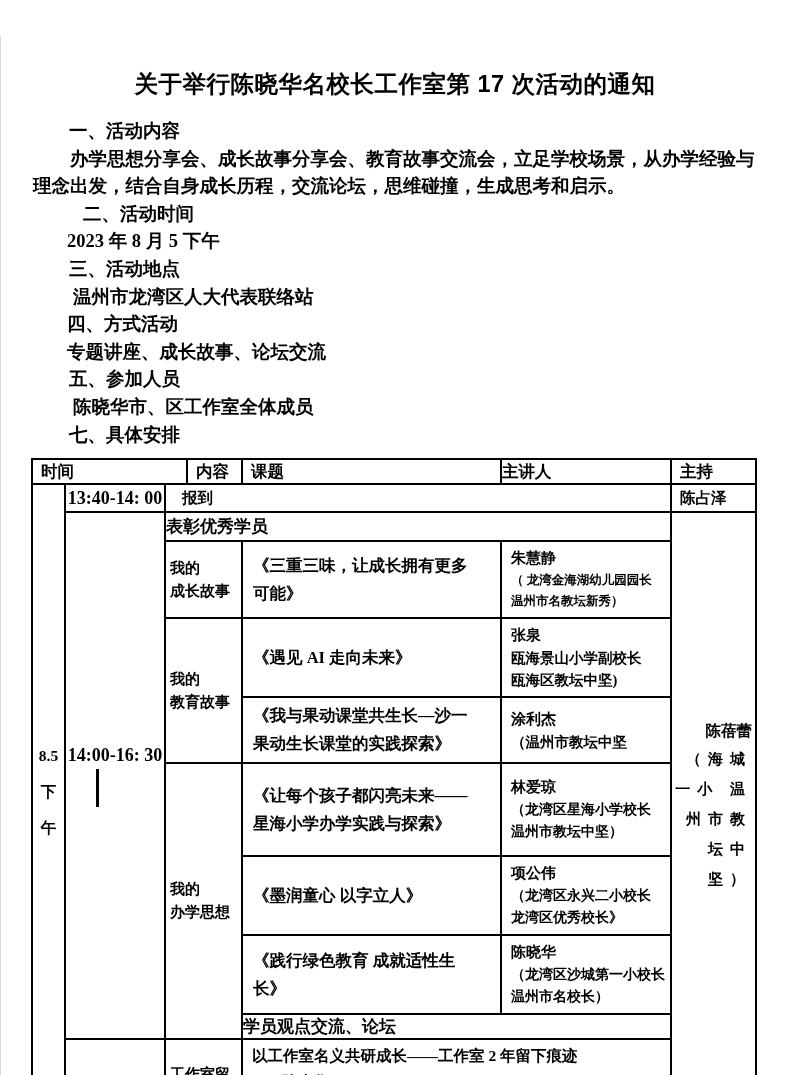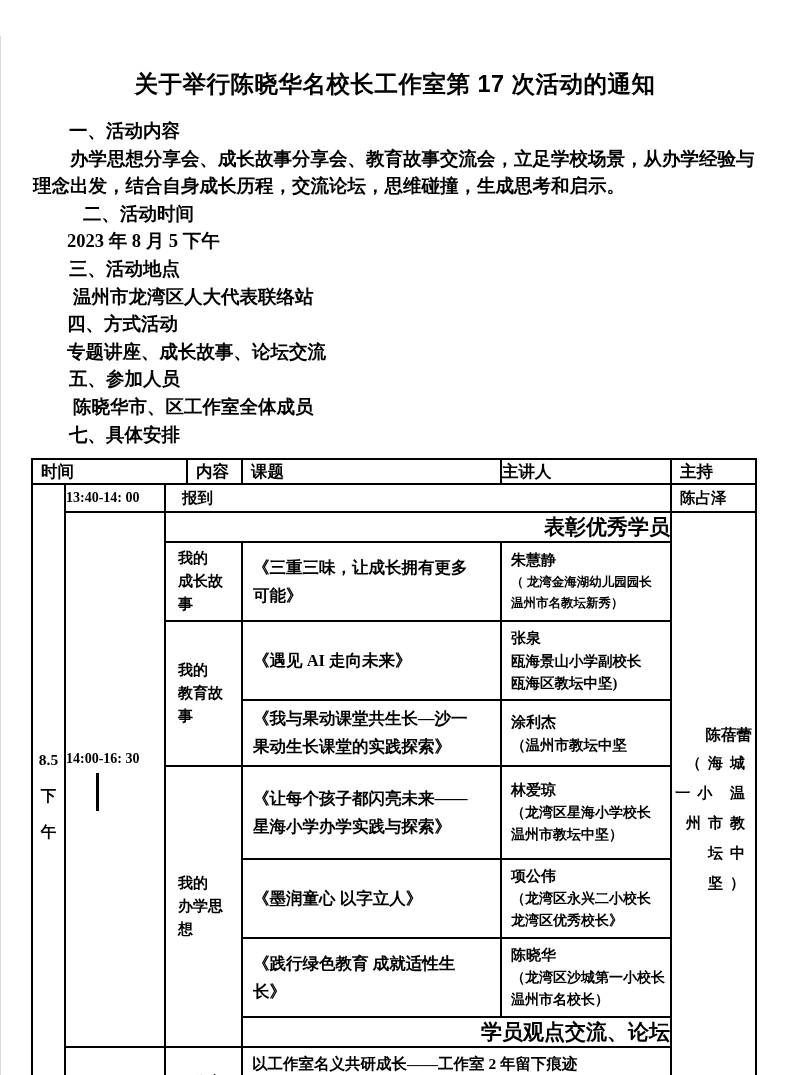--- a/index.html
+++ b/index.html
@@ -24,31 +24,31 @@
   .para  { margin-left:2px; margin-right:0; text-indent:2em; }
   
   table.schedule {
     border-collapse:collapse; table-layout:fixed; width:724px;
     margin-top:9px; font-weight:bold;
   }
   .schedule td { border:2px solid #000; vertical-align:middle; overflow:hidden; }
   .hdr td { font-size:16.5px; }
   .pad-l { padding-left:8px; }
   .c-date { text-align:center; white-space:pre-line; font-size:15.5px; line-height:36px; }
-  .c-time { font-size:14px; line-height:22px; }
+  .c-time { text-align:center; font-size:18px; line-height:22px; }
   .cursor { display:block; width:3px; height:38px; background:#000; margin:3px 0 0 30px; }
-  .c-label { padding:4px 12px; font-size:15px; line-height:23px; white-space:pre-line; }
+  .c-label { padding:4px 4px; font-size:15px; line-height:23px; white-space:pre-line; }
   .c-activity { padding-left:16px; font-size:15.5px; }
   .c-topic { padding:4px 26px 4px 10px; font-size:16.5px; line-height:28px; }
   .c-speaker { padding:5px 4px 5px 9px;font-family:Liberation Serif, serif; }
   .sp-name { font-size:15px; line-height:23px; }
   .sp-note { font-size:14px; line-height:22px; white-space:pre-line; }
   .sp-note.md { font-size:14.5px; }
   .sp-note.sm { font-size:12.5px; line-height:21px; }
-  .c-center { text-align:right; font-size:21px; }
+  .c-center { text-align:left; font-size:17px; }
   .c-host-single { padding-left:8px; font-size:15.5px; }
   .c-host { text-align:right; padding:2px 3px; }
   .host-name { font-size:15.5px; line-height:27px; }
   .host-note { font-size:15px; line-height:30px; letter-spacing:7px; white-space:pre-line; }
   .c-closing { padding:3px 8px 3px 9px; font-size:15.5px; line-height:26px; }
   .presenter-line { padding-left:30px; }
 </style>
 </head>
 <body>
 

